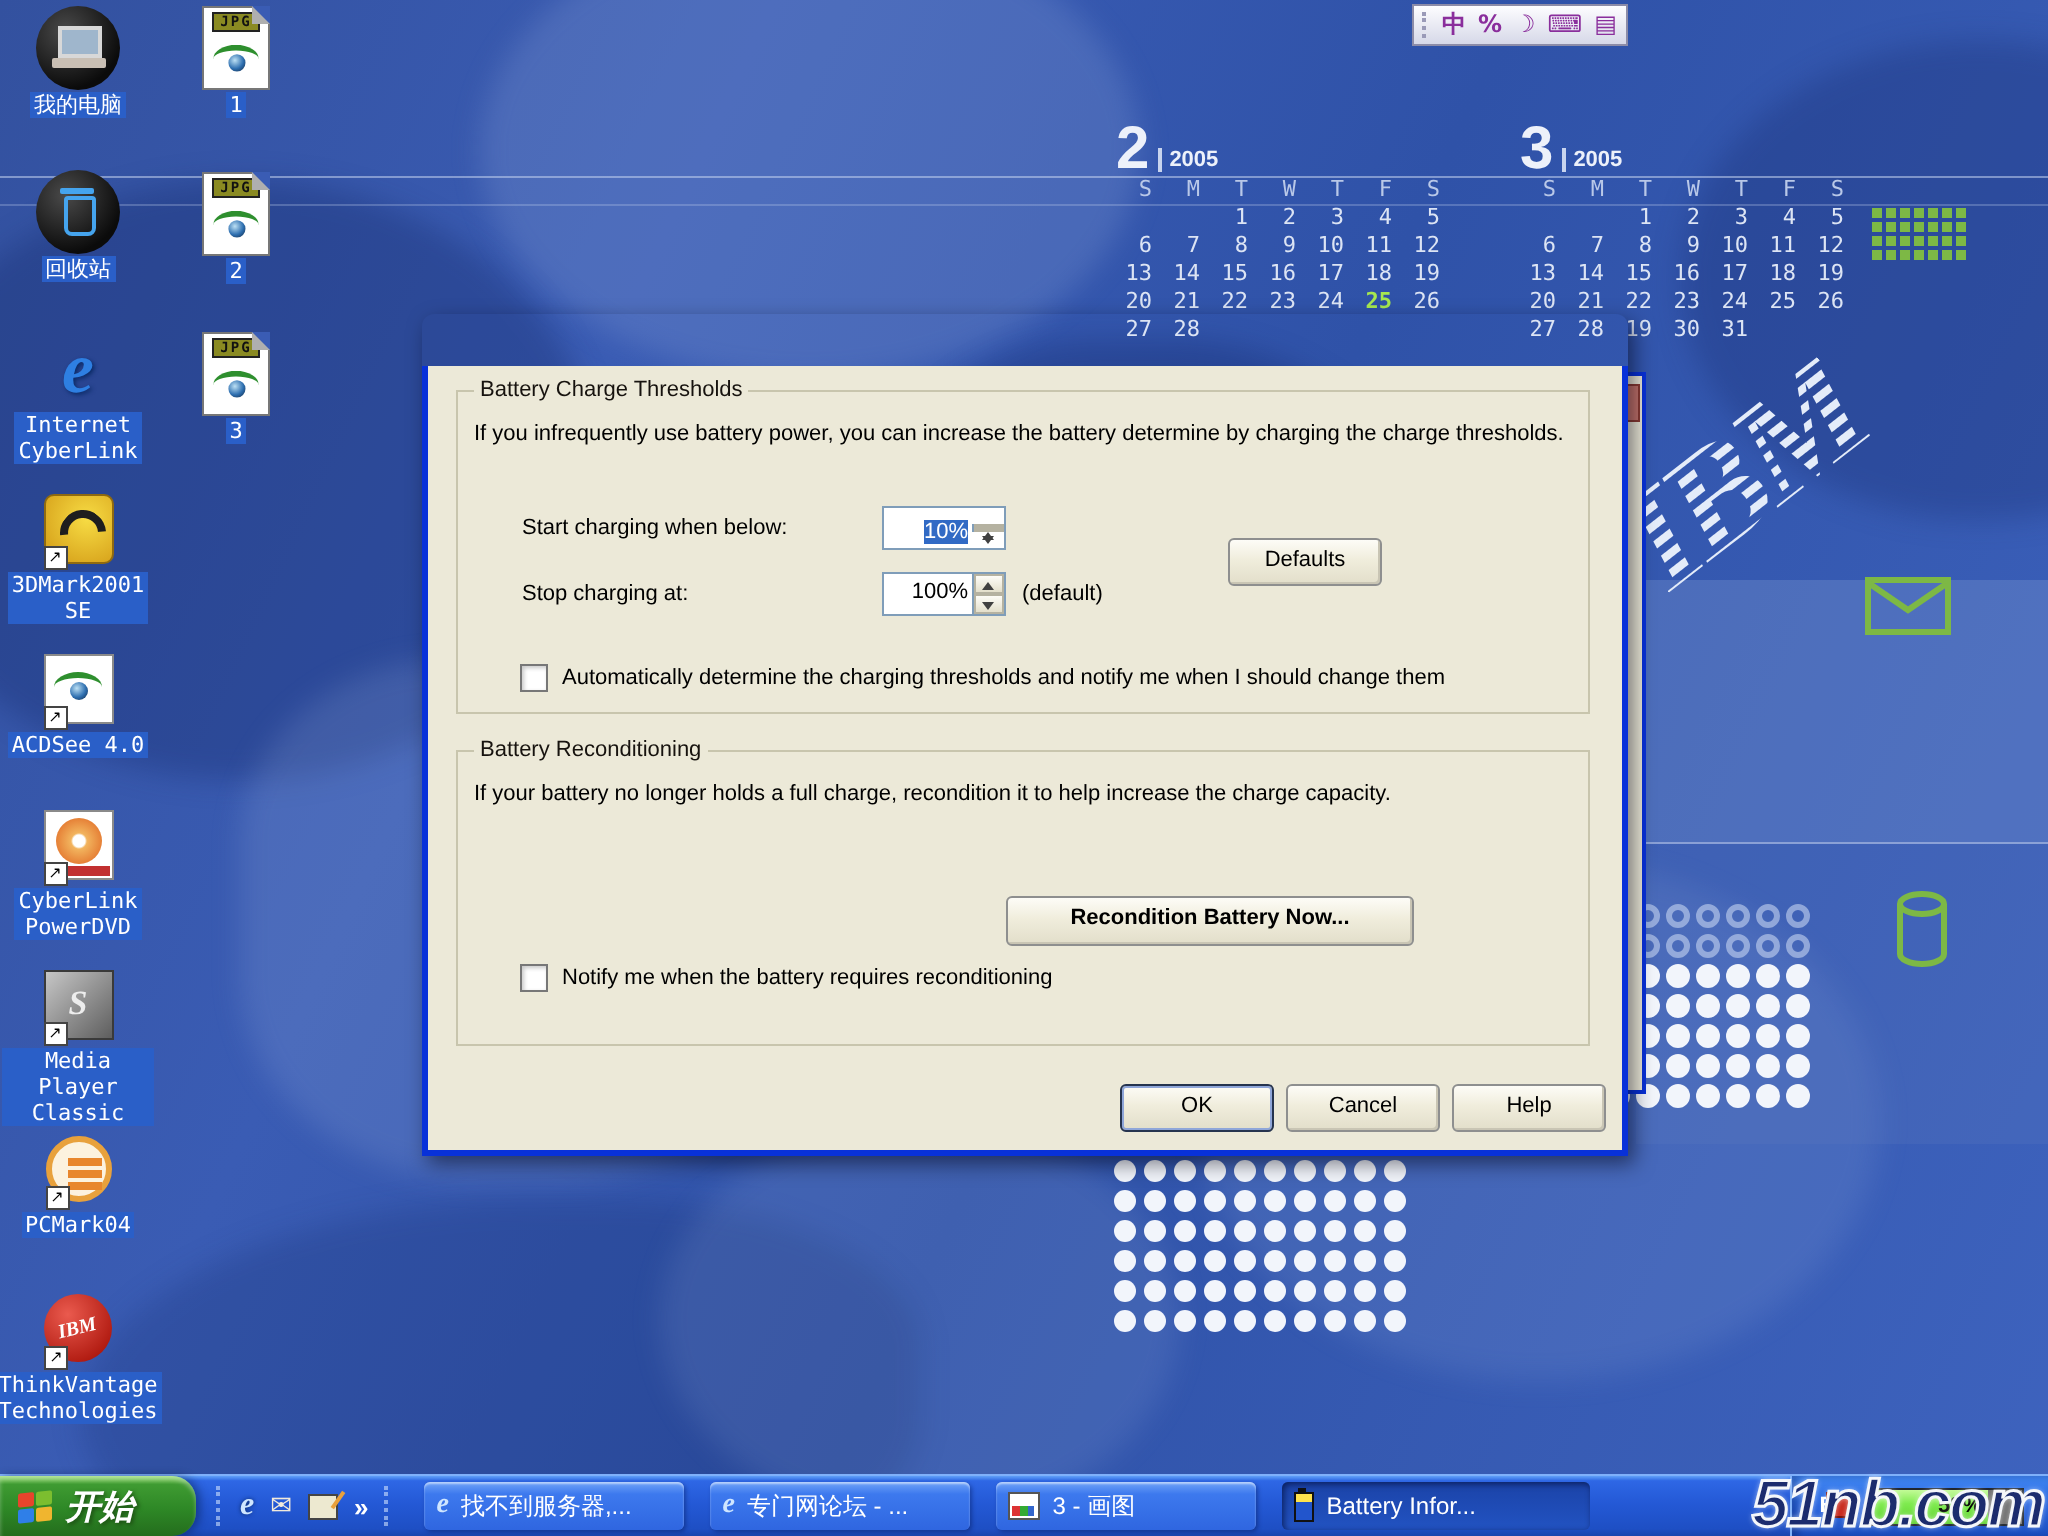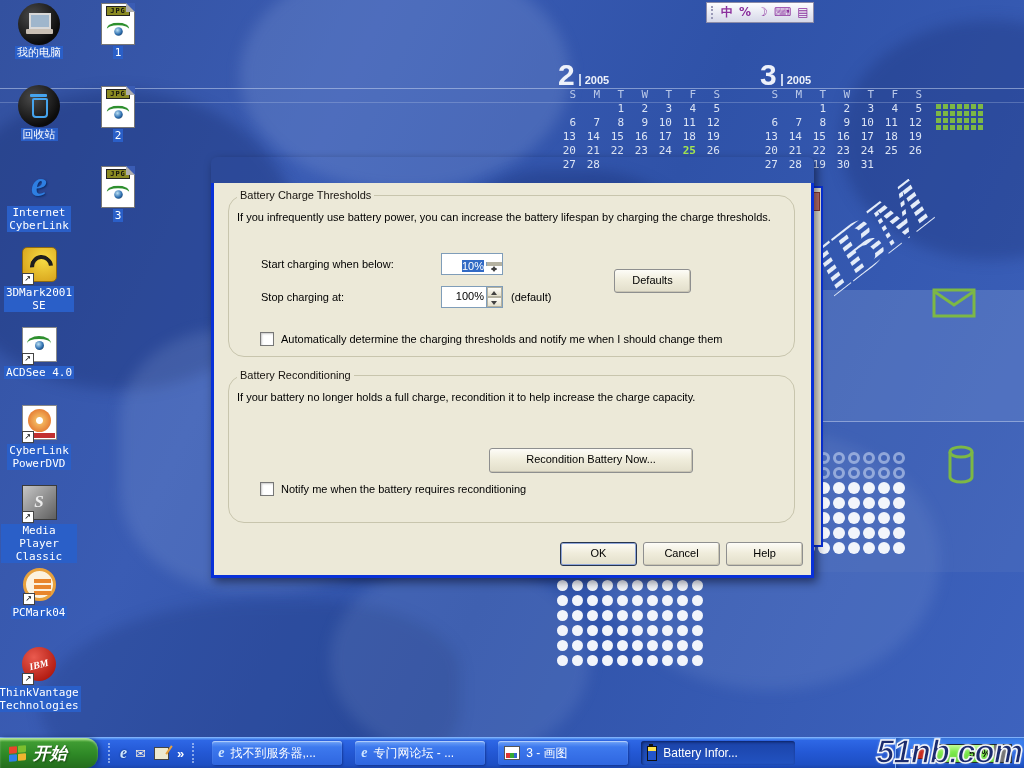--- a/index.html
+++ b/index.html
@@ -102,21 +102,21 @@
     border-radius:6px 6px 0 0;box-shadow:3px 4px 10px rgba(0,0,15,.5);}
   .dlg-title{height:26px;border-radius:6px 6px 0 0;display:flex;align-items:center;padding:0 5px 0 10px;
     background:linear-gradient(180deg,#3E86F5 0%,#2265E0 10%,#2A6CE4 45%,#1A4FC4 90%,#3E7BEE 100%);}
   .dlg-title-text{flex:1;color:#fff;font:bold 13px "DejaVu Sans Mono",monospace;letter-spacing:2px;text-shadow:1px 1px 0 #123C8F;}
   .close-btn{width:21px;height:21px;border-radius:3px;border:1px solid #FFF;
     background:radial-gradient(circle at 35% 28%,#F2A78D,#DE6A4A 48%,#C23414 85%);
     color:#fff;font:bold 14px "Liberation Sans",sans-serif;text-align:center;line-height:19px;
     box-shadow:inset 0 -2px 3px rgba(110,15,0,.55);cursor:pointer;}
   .dlg-body{position:absolute;top:26px;left:0;right:0;bottom:0;background:#ECE9D8;
     border:3px solid #0831D9;border-top:none;}
-  .grp{position:absolute;border:1px solid #C8C5AD;border-radius:16px;}
+  .grp{position:absolute;border:1px solid #C8C5AD;border-radius:0;}
   .grp-label{position:absolute;top:-7px;left:8px;background:#ECE9D8;padding:0 3px;font-size:11px;color:#17130F;}
   .grp1{left:14px;top:12px;width:565px;height:160px;}
   .grp2{left:14px;top:192px;width:565px;height:146px;}
   .dtext{position:absolute;font-size:11px;color:#000;}
   .g-desc{left:8px;top:15px;right:6px;}
   .lbl-start{left:32px;top:62px;} .lbl-stop{left:32px;top:95px;}
   .note-default{left:282px;top:95px;}
   .cb{position:absolute;width:12px;height:12px;background:#fff;border:1px solid #777;box-shadow:inset 1px 1px 2px rgba(0,0,0,.22);cursor:pointer;}
   .cb1{left:31px;top:136px;} .cb1-label{left:52px;top:137px;}
   .cb2{left:31px;top:106px;} .cb2-label{left:52px;top:107px;}
@@ -126,21 +126,21 @@
   .spin-val .sel{background:#316AC5;color:#fff;}
   .spin-btns{width:15px;display:flex;flex-direction:column;border-left:1px solid #7F9DB9;}
   .spin-btn{flex:1;background:linear-gradient(180deg,#FDFCF7,#E3DFCB);border:1px solid #B5B2A1;position:relative;cursor:pointer;}
   .spin-btn::after{content:'';position:absolute;left:3px;border-left:3px solid transparent;border-right:3px solid transparent;}
   .spin-up::after{top:3px;border-bottom:4px solid #404040;}
   .spin-dn::after{top:3px;border-top:4px solid #404040;}
   .btn{position:absolute;height:22px;background:linear-gradient(180deg,#FDFCF7,#F0EDDC 45%,#E2DECA);
     border:1px solid #8E8F8F;border-radius:3px;font-size:11px;color:#000;text-align:center;line-height:20px;
     box-shadow:inset -1px -1px 0 #C9C5B4;cursor:pointer;}
   .btn-defaults{left:385px;top:73px;width:75px;}
-  .btn-recondition{left:260px;top:72px;width:202px;height:23px;line-height:21px;}
+  .btn-recondition{left:274px;top:72px;width:202px;height:23px;line-height:21px;font-weight:bold;}
   .btn-ok{left:346px;top:359px;width:75px;border:1px solid #26344F;box-shadow:inset 0 0 0 1px #8FA6D9;}
   .btn-cancel{left:429px;top:359px;width:75px;}
   .btn-help{left:512px;top:359px;width:75px;}
   
   .taskbar{position:absolute;left:0;bottom:0;width:1024px;height:31px;z-index:40;display:flex;align-items:center;
     background:linear-gradient(180deg,#5FA0F8 0%,#2E67E5 8%,#2459D6 45%,#1E4FC4 88%,#1A45AE 100%);
     border-top:1px solid #7FB0FA;box-sizing:border-box;}
   .start-btn{width:98px;height:30px;border-radius:0 12px 12px 0;display:flex;align-items:center;gap:7px;padding-left:9px;
     background:linear-gradient(180deg,#8CD963 0%,#3F9B32 14%,#2E8826 55%,#246D1D 100%);
     box-shadow:2px 0 5px rgba(0,20,60,.45),inset 0 2px 2px rgba(255,255,255,.35);
@@ -579,21 +579,21 @@
     </div>
 
   <div class="sliver">
     <span class="sliver-btn"></span>
   </div>
 
   <div class="dlg">
     <div class="dlg-body">
       <div class="grp grp1">
         <span class="grp-label">Battery Charge Thresholds</span>
-        <span class="dtext g-desc">If you infrequently use battery power, you can increase the battery lifespan by charging the charge thresholds.</span>
+        <span class="dtext g-desc">If you infrequently use battery power, you can increase the battery determine by charging the charge thresholds.</span>
         <span class="dtext lbl-start">Start charging when below:</span>
         <span class="spin spin1">
           <span class="spin-val"><span class="sel">10%</span></span>
           <span class="spin-btns">
             <span class="spin-btn spin-up"></span>
             <span class="spin-btn spin-dn"></span>
           </span>
         </span>
         <span class="dtext lbl-stop">Stop charging at:</span>
         <span class="spin spin2">

